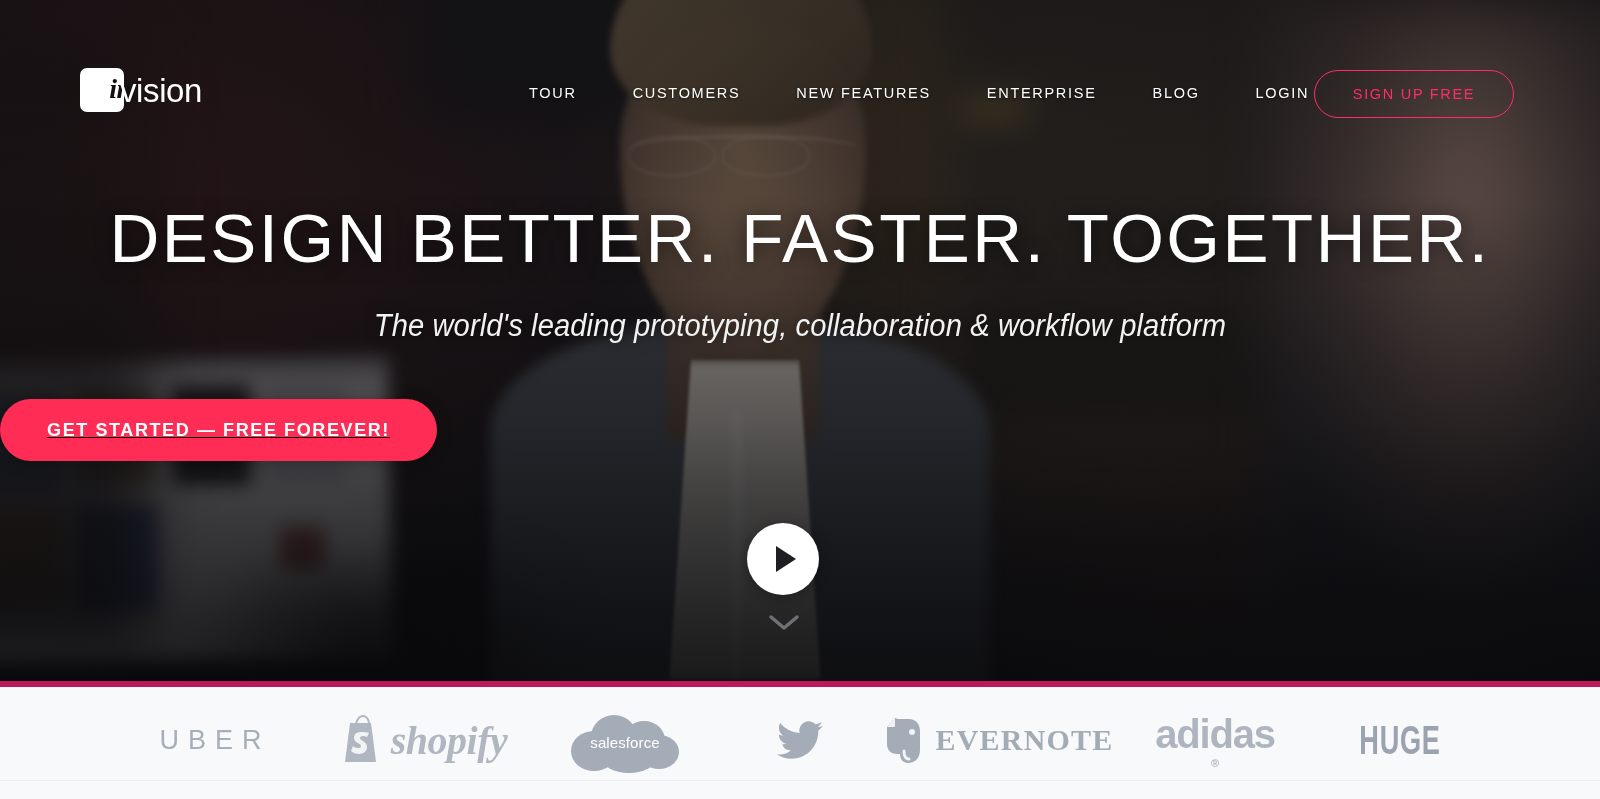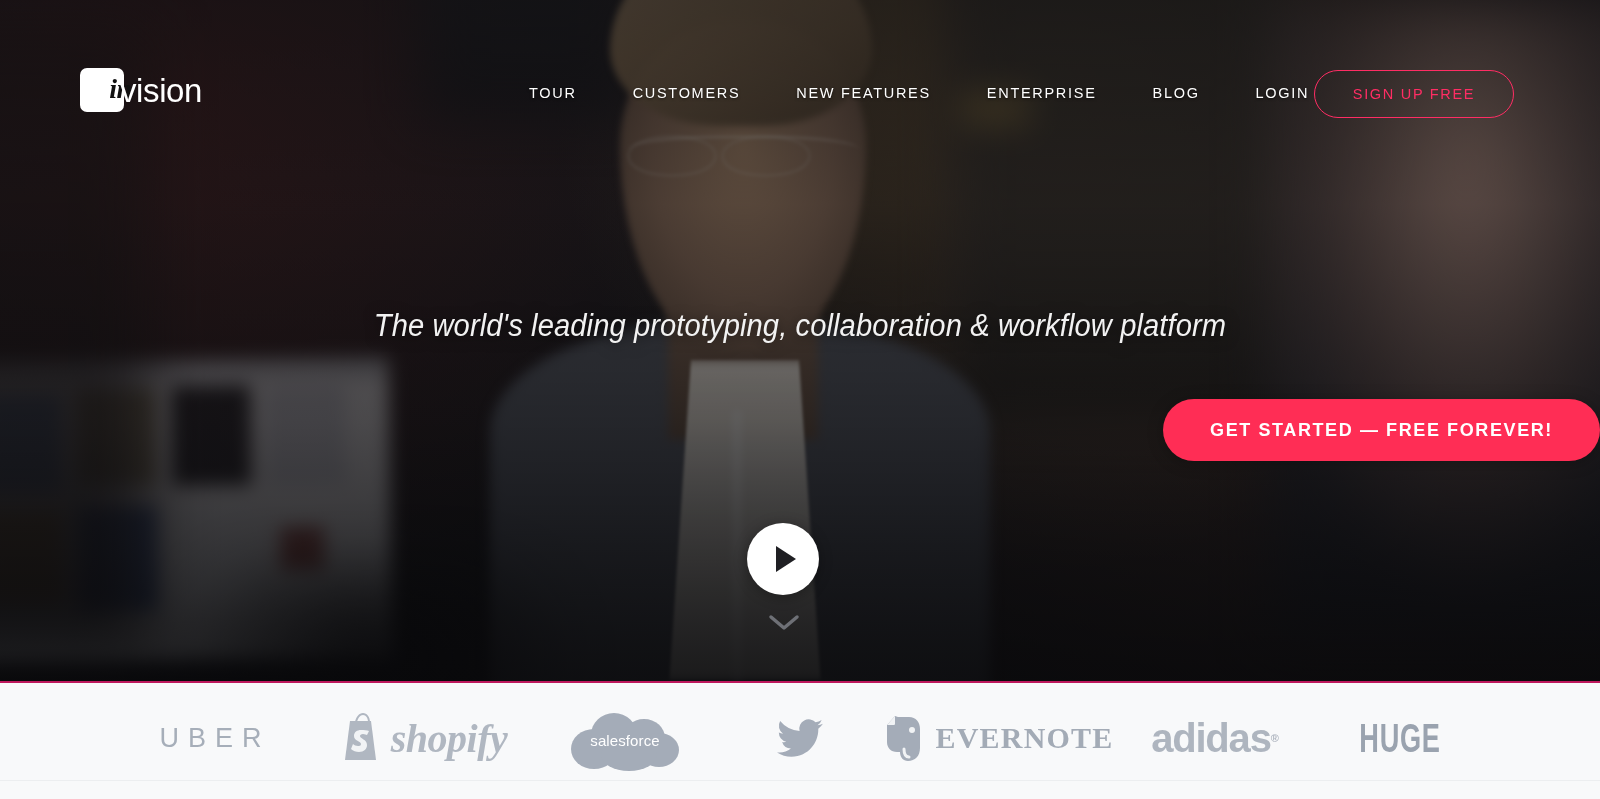--- a/index.html
+++ b/index.html
@@ -204,21 +204,21 @@
     color: #fff; font-size: 69px; font-weight: 300;
     letter-spacing: 2.5px; line-height: 1.0;
     text-shadow: 0 2px 18px rgba(0,0,0,.55);
   }
   .subhead {
     position: absolute; left: 0; top: 308px; width: 1600px;
     color: #f2f2f2; font-size: 31px; font-style: italic; font-weight: 300;
     letter-spacing: 0.1px; transform: scaleX(0.94);
     text-shadow: 0 2px 14px rgba(0,0,0,.55);
   }
-  .cta-wrap { position: absolute; left: 0; top: 399px; width: 1600px; display: flex; justify-content: flex-end; }
+  .cta-wrap { position: absolute; left: 0; top: 399px; width: 1600px; display: flex; justify-content: flex-start; text-decoration: underline; }
   .cta {
     display: flex; align-items: center; justify-content: center;
     width: 437px; height: 62px; border: none; border-radius: 34px;
     background: #ff2d55; color: #fff;
     font-family: "Liberation Sans", sans-serif;
     font-size: 18px; font-weight: 700; letter-spacing: 1.6px;
     cursor: pointer; white-space: nowrap;
     box-shadow: 0 2px 16px rgba(0,0,0,.25);
   }
   .play {
@@ -237,40 +237,40 @@
   }
   .scroll-chevron {
     position: absolute; left: 768px; top: 612px;
     width: 32px; height: 22px; cursor: pointer;
   }
 
   
   .logobar {
     position: absolute; left: 0; top: 681px; width: 1600px; height: 118px;
     background: #f8f9fa;
-    border-top: 2px solid #be185d;
+    border-top: 6px solid #be185d;
     display: flex; align-items: center; justify-content: center;
     gap: 0;
   }
   .logobar::after {
     content: ""; position: absolute; left: 0; bottom: 18px; width: 1600px; height: 1px;
     background: #eceef0;
   }
   .brand {
     flex: 0 0 auto; display: flex; align-items: center; justify-content: center;
     height: 70px; color: #a3acb8; margin-bottom: 6px;
   }
   .b-uber { width: 200px; font-size: 27px; font-weight: 400; letter-spacing: 9px; color:#a6aeb9; }
   .b-shopify { width: 215px; display:flex; align-items:center; gap: 9px; }
   .b-shopify .word { font-family:"Liberation Serif", serif; font-style: italic; font-weight: 700; font-size: 40px; color:#b0b7c1; letter-spacing:-0.5px; }
   .b-salesforce { width: 190px; display:flex; align-items:center; justify-content:center; }
   .b-twitter { width: 160px; display:flex; align-items:center; justify-content:center; }
   .b-evernote { width: 235px; display:flex; align-items:center; gap: 8px; font-weight: bold; }
   .b-evernote .word { font-family:"Liberation Serif", serif; font-size: 30px; letter-spacing: 1.2px; color:#a3abb6; }
-  .b-adidas { width: 200px; font-size: 40px; font-weight: 700; letter-spacing:-1.2px; color:#aeb5bf; position: relative; text-align:center; }
+  .b-adidas { width: 200px; font-size: 40px; font-weight: 700; letter-spacing:-1.2px; color:#aeb5bf; position: relative; text-align:center;flex-direction:column; }
   .b-adidas .reg { font-size: 11px; vertical-align: super; letter-spacing:0; }
   .b-huge { width: 170px; font-size: 40px; font-weight: 700; letter-spacing: 1px; color:#9aa3af; transform: scaleX(0.68); text-align:center; }
 
   .sf-cloud { position: relative; width: 112px; height: 58px; }
   .sf-cloud .c {
     position: absolute; background: #a4acb8; border-radius: 50%;
   }
   .sf-cloud .c1 { left: 2px;  top: 20px; width: 46px; height: 40px; }
   .sf-cloud .c2 { left: 22px; top: 4px;  width: 46px; height: 44px; }
   .sf-cloud .c3 { left: 54px; top: 10px; width: 42px; height: 38px; }
@@ -340,20 +340,21 @@
       <a href="#">NEW FEATURES</a>
       <a href="#">ENTERPRISE</a>
       <a href="#">BLOG</a>
       <a href="#">LOGIN</a>
     </nav>
 
     <button class="signup">SIGN UP FREE</button>
   </header>
 
   <div class="hero-content">
+    <h1 class="headline">DESIGN BETTER. FASTER. TOGETHER.</h1>
     <p class="subhead">The world's leading prototyping, collaboration &amp; workflow platform</p>
 
     <div class="cta-wrap">
       <button class="cta">GET STARTED — FREE FOREVER!</button>
     </div>
 
     <div class="play">
       <span class="play-tri"></span>
     </div>
 

